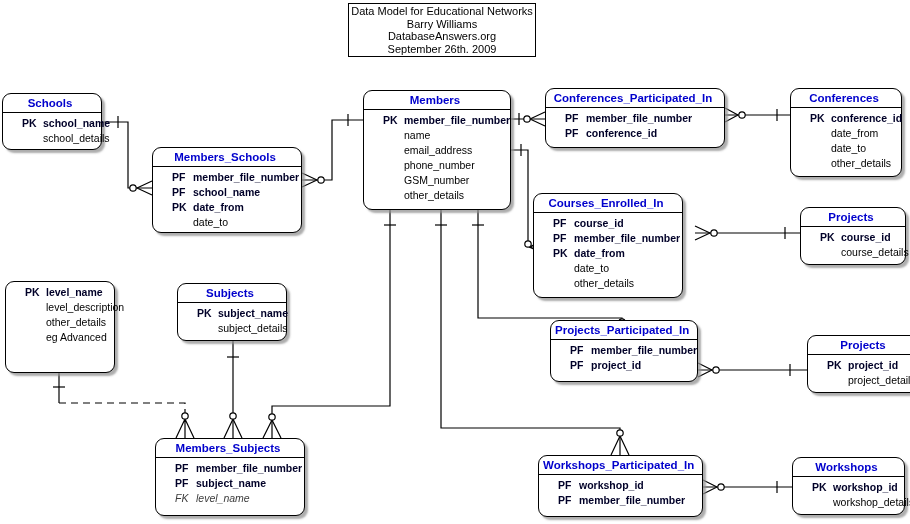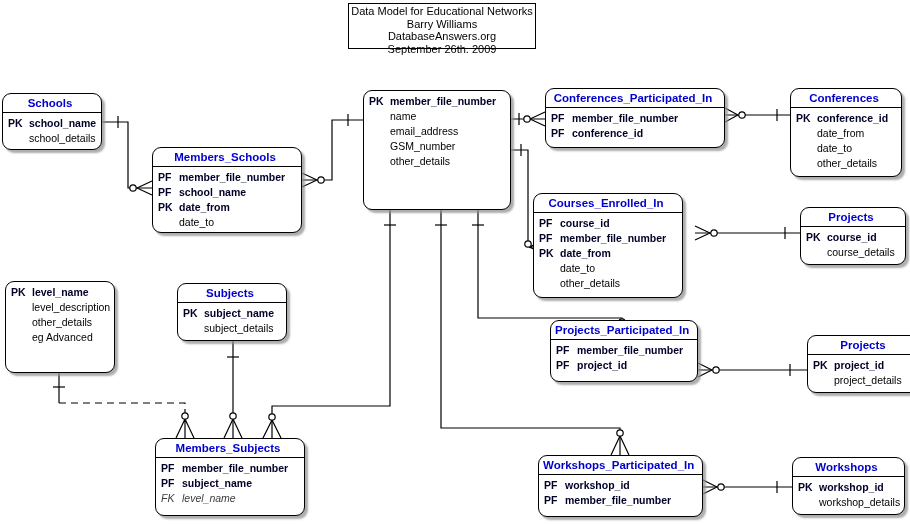--- a/index.html
+++ b/index.html
@@ -17,28 +17,28 @@
     border:1.5px solid #000000; border-radius:9px;
     box-shadow:3px 3px 2px rgba(145,145,145,0.75);
     box-sizing:border-box;
   }
   .etitle {
     text-align:center; font-weight:bold; color:#0000cc;
     font-size:11.5px; line-height:13px; padding:3px 8px 2px 4px;
     border-bottom:1.5px solid #000000; white-space:nowrap;
   }
   .erows { padding:3px 2px 2px 5px; }
-  .erow { display:flex; line-height:15px; font-size:10.5px; color:#000000; white-space:nowrap; }
+  .erow { display:flex; line-height:15px; font-size:10.5px; color:#000000; white-space:nowrap;margin-left:14px; }
   .erow .ekey { width:21px; flex:none; font-weight:bold; color:#000028; }
   .erow.bold { font-weight:bold; color:#000028; }
   .erow.italic { font-style:italic; color:#3c3c3c; }
   .erow.italic .ekey { font-weight:normal; color:#3c3c3c; }
 
   .titlebox {
-    position:absolute; left:348px; top:3px; width:188px; height:46px; z-index:2;
+    position:absolute; left:348px; top:3px; width:188px; height:54px; z-index:2;
     background:#ffffff; border:1.5px solid #000000; box-sizing:border-box;
     text-align:center; font-size:11px; line-height:12.5px; color:#000000; padding-top:1px;
   }
 </style>
 </head>
 <body>
 
 <div id="canvas">
 
   <svg id="connectors" width="910" height="524">
@@ -173,32 +173,37 @@
           <span class="ename">date_from</span>
         </div>
         <div class="erow">
           <span class="ekey"></span>
           <span class="ename">date_to</span>
         </div>
       </div>
   </div>
 
   <div class="entity" style="left:363px;top:90px;width:148px;min-height:120px">
+    <div class="etitle">Members</div>
     <div class="erows">
         <div class="erow bold">
           <span class="ekey">PK</span>
           <span class="ename">member_file_number</span>
         </div>
         <div class="erow">
           <span class="ekey"></span>
           <span class="ename">name</span>
         </div>
         <div class="erow">
           <span class="ekey"></span>
           <span class="ename">email_address</span>
+        </div>
+        <div class="erow">
+          <span class="ekey"></span>
+          <span class="ename">phone_number</span>
         </div>
         <div class="erow">
           <span class="ekey"></span>
           <span class="ename">GSM_number</span>
         </div>
         <div class="erow">
           <span class="ekey"></span>
           <span class="ename">other_details</span>
         </div>
       </div>

